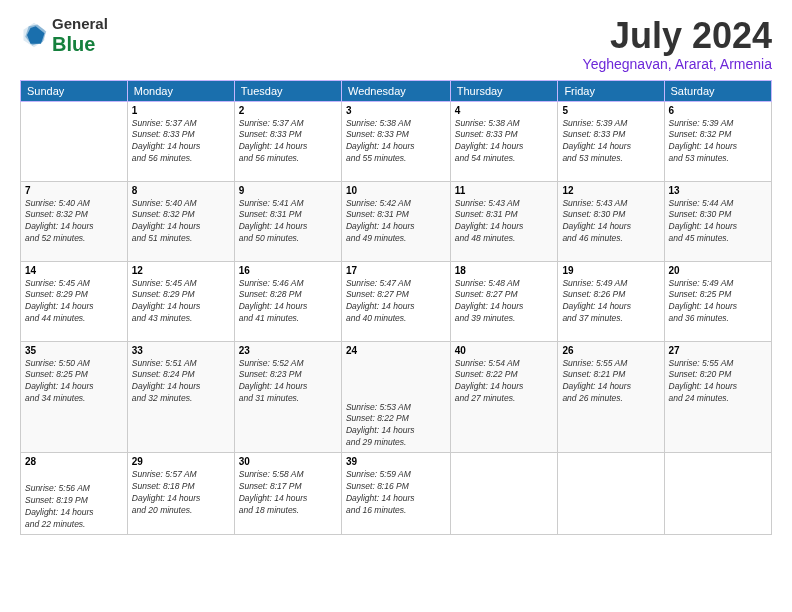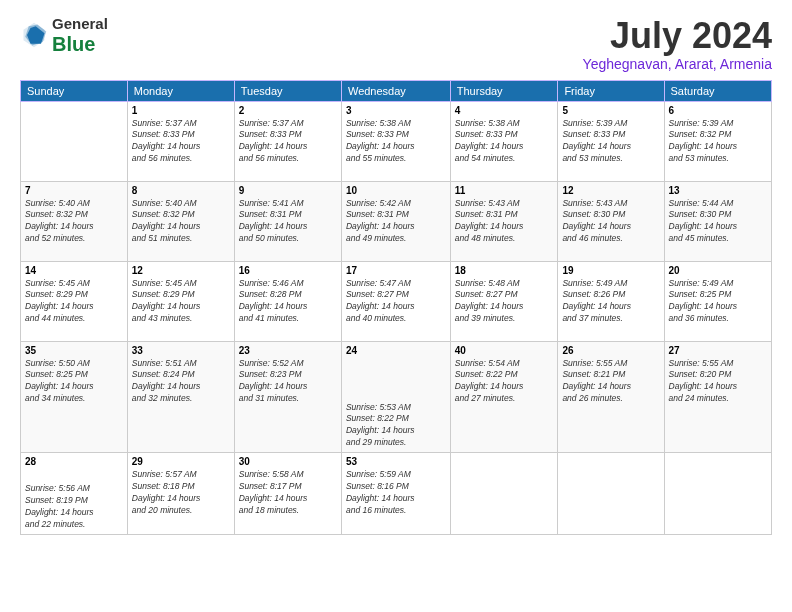--- a/index.html
+++ b/index.html
@@ -356,21 +356,21 @@
 and 20 minutes.</div>
           </td>
           <td>
             <span class="day-num">30</span>
             <div class="day-info" style="white-space: pre-line;">Sunrise: 5:58 AM
 Sunset: 8:17 PM
 Daylight: 14 hours
 and 18 minutes.</div>
           </td>
           <td>
-            <span class="day-num">53</span>
+            <span class="day-num">39</span>
             <div class="day-info" style="white-space: pre-line;">Sunrise: 5:59 AM
 Sunset: 8:16 PM
 Daylight: 14 hours
 and 16 minutes.</div>
           </td>
           <td class="empty-cell"></td>
           <td class="empty-cell"></td>
           <td class="empty-cell"></td>
         </tr>
       </tbody>

